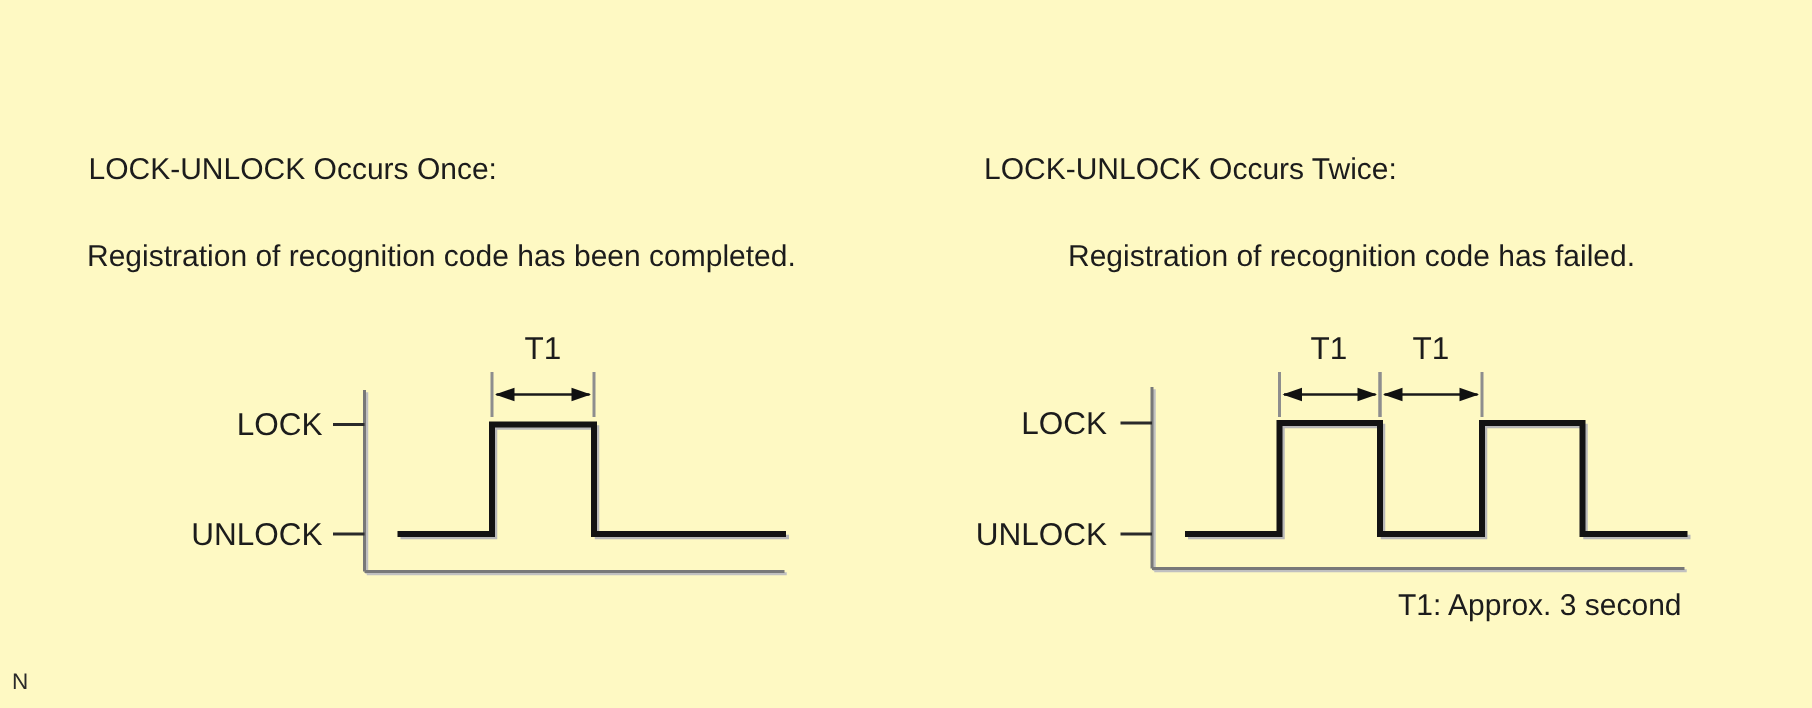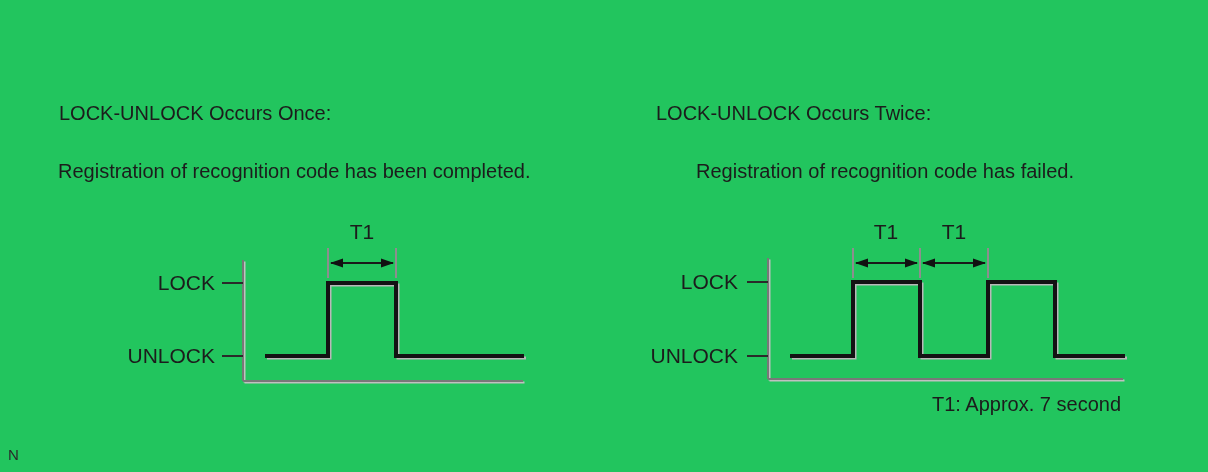--- a/index.html
+++ b/index.html
@@ -1,20 +1,20 @@
 <!DOCTYPE html>
 <html><head>
 <meta charset="utf-8">
 <style>
   html, body { margin: 0; padding: 0; background: #ffffff; }
   .canvas {
     position: relative;
     width: 1208px;
     height: 472px;
-    background: #22c55e;
+    background: #fef9c3;
     overflow: hidden;
     font-family: "Liberation Sans", sans-serif;
     color: #1c1c1c;
   }
   .txt { position: absolute; white-space: nowrap; }
   .title    { font-size: 20px; }
   .subtitle { font-size: 20px; }
   .footnote { font-size: 20px; }
   .corner   { font-size: 15px; color: #2a2a2a; }
   svg.timing { position: absolute; overflow: visible; }
@@ -26,21 +26,21 @@
 </style>
 </head>
 <body>
 
 <div class="canvas">
 
   <div class="txt title" style="left:59px; top:102px;">LOCK-UNLOCK Occurs Once:</div>
   <div class="txt subtitle" style="left:58px; top:160px;text-align:center;">Registration of recognition code has been completed.</div>
 
   <div class="txt title" style="left:656px; top:102px;">LOCK-UNLOCK Occurs Twice:</div>
-  <div class="txt subtitle" style="left:696px; top:160px;">Registration of recognition code has failed.</div>
+  <div class="txt subtitle" style="left:712px; top:160px;">Registration of recognition code has failed.</div>
 
   <svg class="timing" style="left:110px; top:215px;" width="436" height="178" viewBox="0 0 436 178">
     <g class="plot">
         <line x1="134.5" y1="46.5" x2="134.5" y2="167.5" stroke="#c0c0c0" stroke-width="2"></line>
         <line x1="133" y1="45" x2="133" y2="166" stroke="#787878" stroke-width="2"></line>
         <line x1="134.5" y1="167.5" x2="414.5" y2="167.5" stroke="#c0c0c0" stroke-width="2"></line>
         <line x1="133" y1="166" x2="413" y2="166" stroke="#787878" stroke-width="2"></line>
         <line x1="112" y1="68" x2="133" y2="68" stroke="#2a2a2a" stroke-width="2"></line>
         <line x1="112" y1="141" x2="133" y2="141" stroke="#2a2a2a" stroke-width="2"></line>
         <polyline points="155,141 218,141 218,68 286,68 286,141 414,141" fill="none" stroke="#b8b8b8" stroke-width="3" transform="translate(2,2)"></polyline>
@@ -76,16 +76,16 @@
         <line x1="293" y1="48" x2="355" y2="48" stroke="#1a1a1a" stroke-width="1.8"></line>
         <polygon points="292,48 305,43.5 305,52.5" fill="#111"></polygon>
         <polygon points="356,48 343,43.5 343,52.5" fill="#111"></polygon>
       </g>
     <text x="108" y="74" text-anchor="end">LOCK</text>
     <text x="108" y="148" text-anchor="end">UNLOCK</text>
     <text x="256" y="24" text-anchor="middle">T1</text>
     <text x="324" y="24" text-anchor="middle">T1</text>
   </svg>
 
-  <div class="txt footnote" style="left:932px; top:393px;">T1: Approx. 7 second</div>
+  <div class="txt footnote" style="left:932px; top:393px;">T1: Approx. 3 second</div>
   <div class="txt corner" style="left:8px; top:446px;">N</div>
 
 </div>
 
 </body></html>

